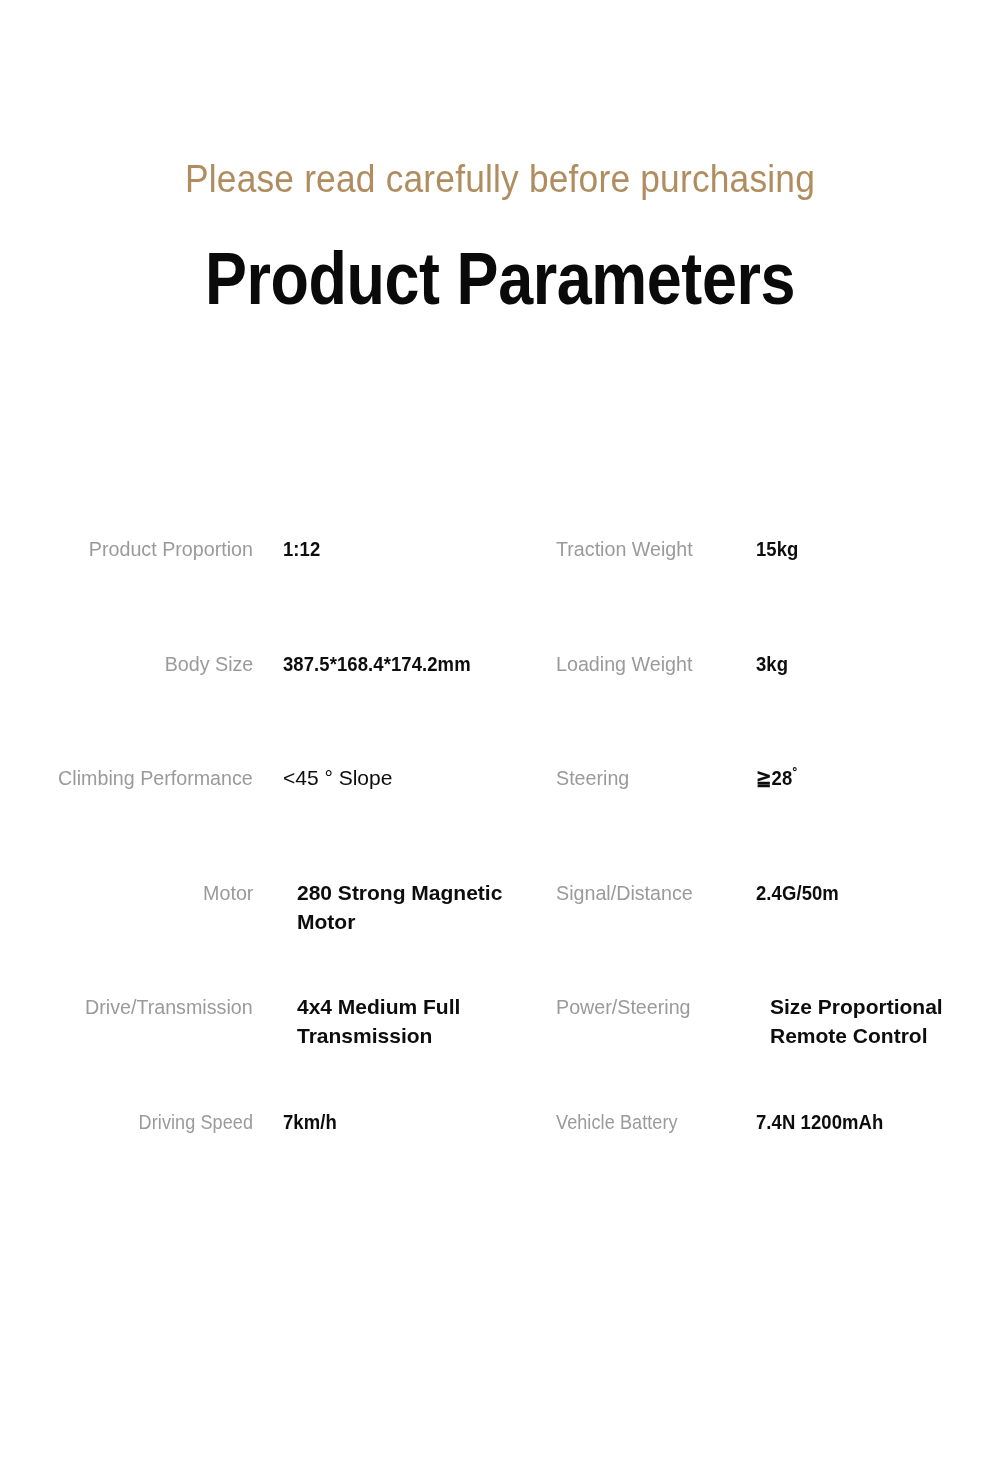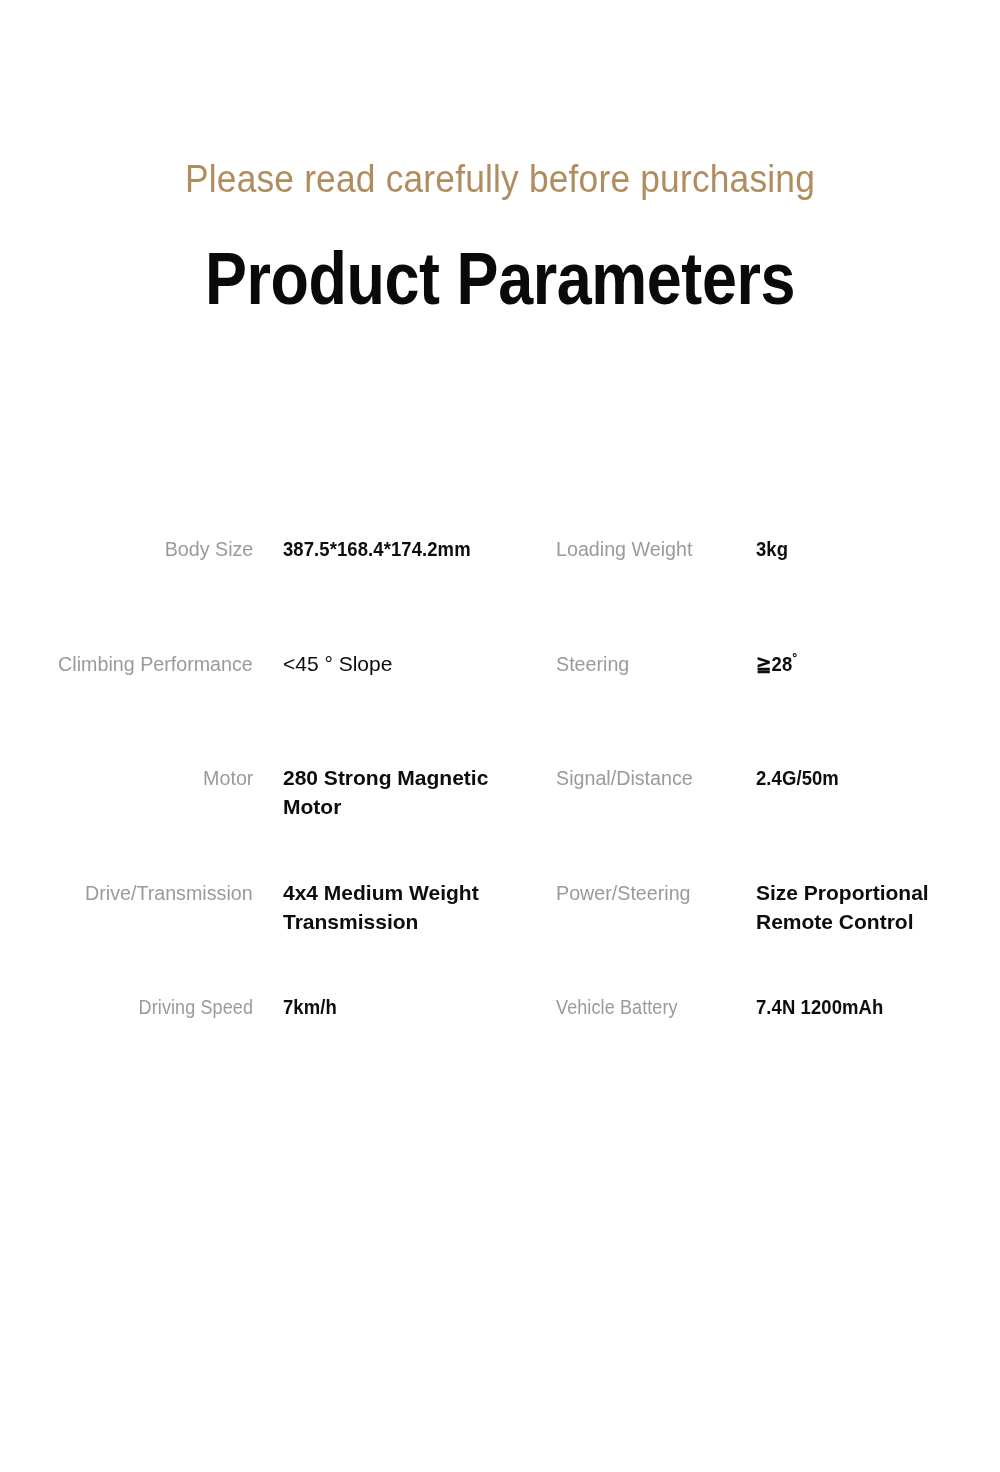--- a/index.html
+++ b/index.html
@@ -133,21 +133,21 @@
     transform-origin: left top;
     font-weight: 700;
     letter-spacing: 0.1px;
   }
   .cell-left .label.condensed,
   .label.condensed {
     font-weight: 400;
   }
   .cell-left .label.condensed { transform-origin: right top; }
 
-  .value.bold    { font-weight: 600; }
+  .value.bold    { font-weight: 600; margin-left: 14px; }
   .value.wide    { width: 300px; }
   .value.full    { width: 700px; }
 
   
   .row-full {
     position: relative;
     height: 90px;
   }
   .row-full .label {
     position: absolute;
@@ -172,20 +172,30 @@
 </head>
 <body>
 
 <div class="header">
   <div class="subtitle">Please read carefully before purchasing</div>
   <div class="main-title">Product Parameters</div>
 </div>
 
 <div class="spec-table">
 
+  <div class="spec-row">
+    <div class="cell cell-left">
+      <span class="label">Product Proportion</span>
+      <span class="value condensed">1:12</span>
+    </div>
+    <div class="cell cell-right">
+      <span class="label">Traction Weight</span>
+      <span class="value condensed">15kg</span>
+    </div>
+  </div>
 
   <div class="spec-row">
     <div class="cell cell-left">
       <span class="label">Body Size</span>
       <span class="value condensed wide">387.5*168.4*174.2mm</span>
     </div>
     <div class="cell cell-right">
       <span class="label">Loading Weight</span>
       <span class="value condensed">3kg</span>
     </div>
@@ -210,21 +220,21 @@
     </div>
     <div class="cell cell-right">
       <span class="label">Signal/Distance</span>
       <span class="value condensed">2.4G/50m</span>
     </div>
   </div>
 
   <div class="spec-row">
     <div class="cell cell-left">
       <span class="label">Drive/Transmission</span>
-      <span class="value bold">4x4 Medium Weight Transmission</span>
+      <span class="value bold">4x4 Medium Full Transmission</span>
     </div>
     <div class="cell cell-right">
       <span class="label">Power/Steering</span>
       <span class="value bold">Size Proportional Remote Control</span>
     </div>
   </div>
 
   <div class="spec-row">
     <div class="cell cell-left">
       <span class="label condensed">Driving Speed</span>

